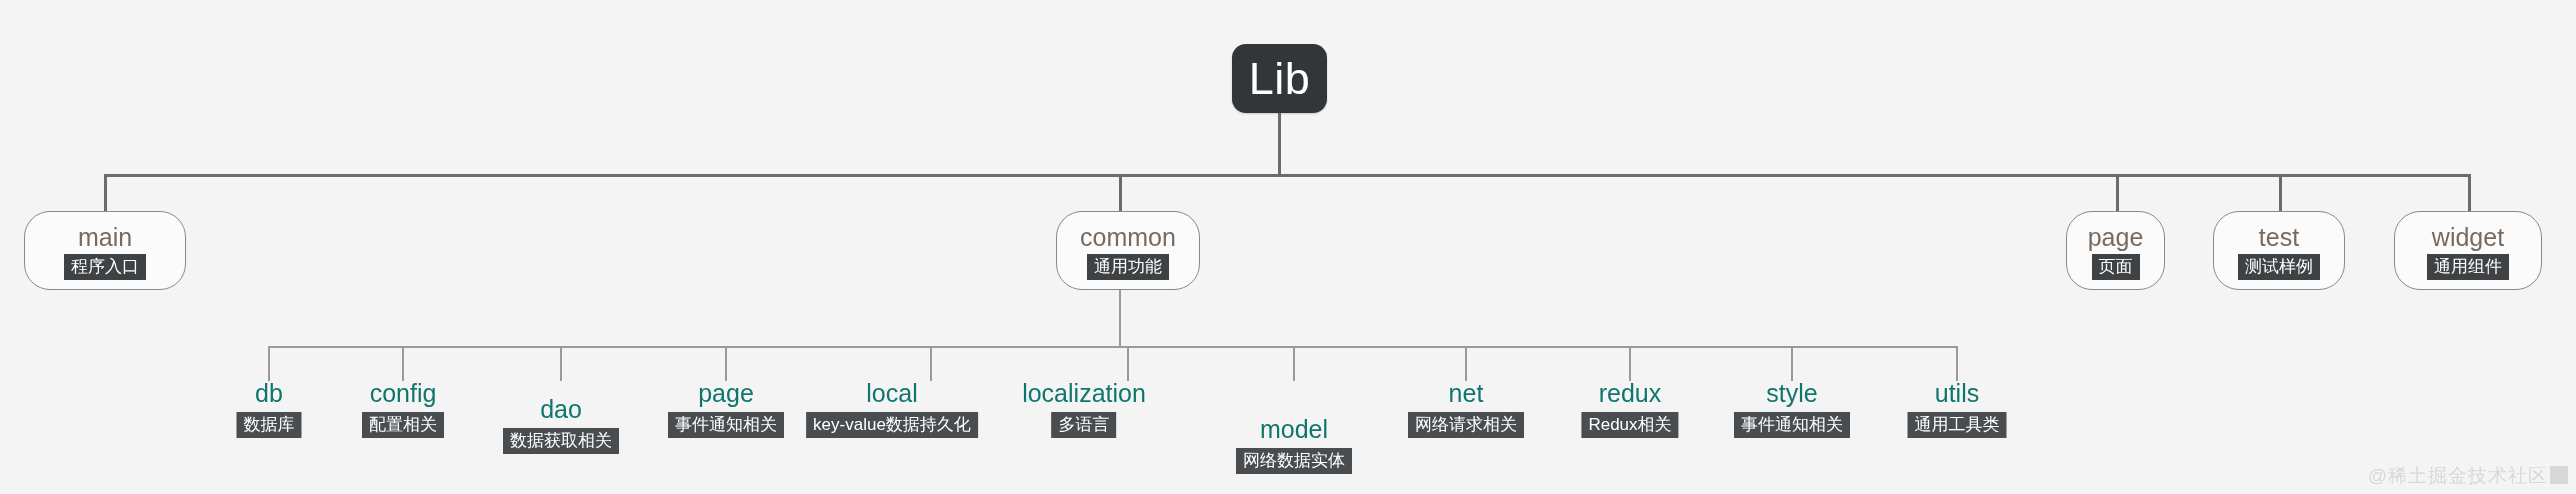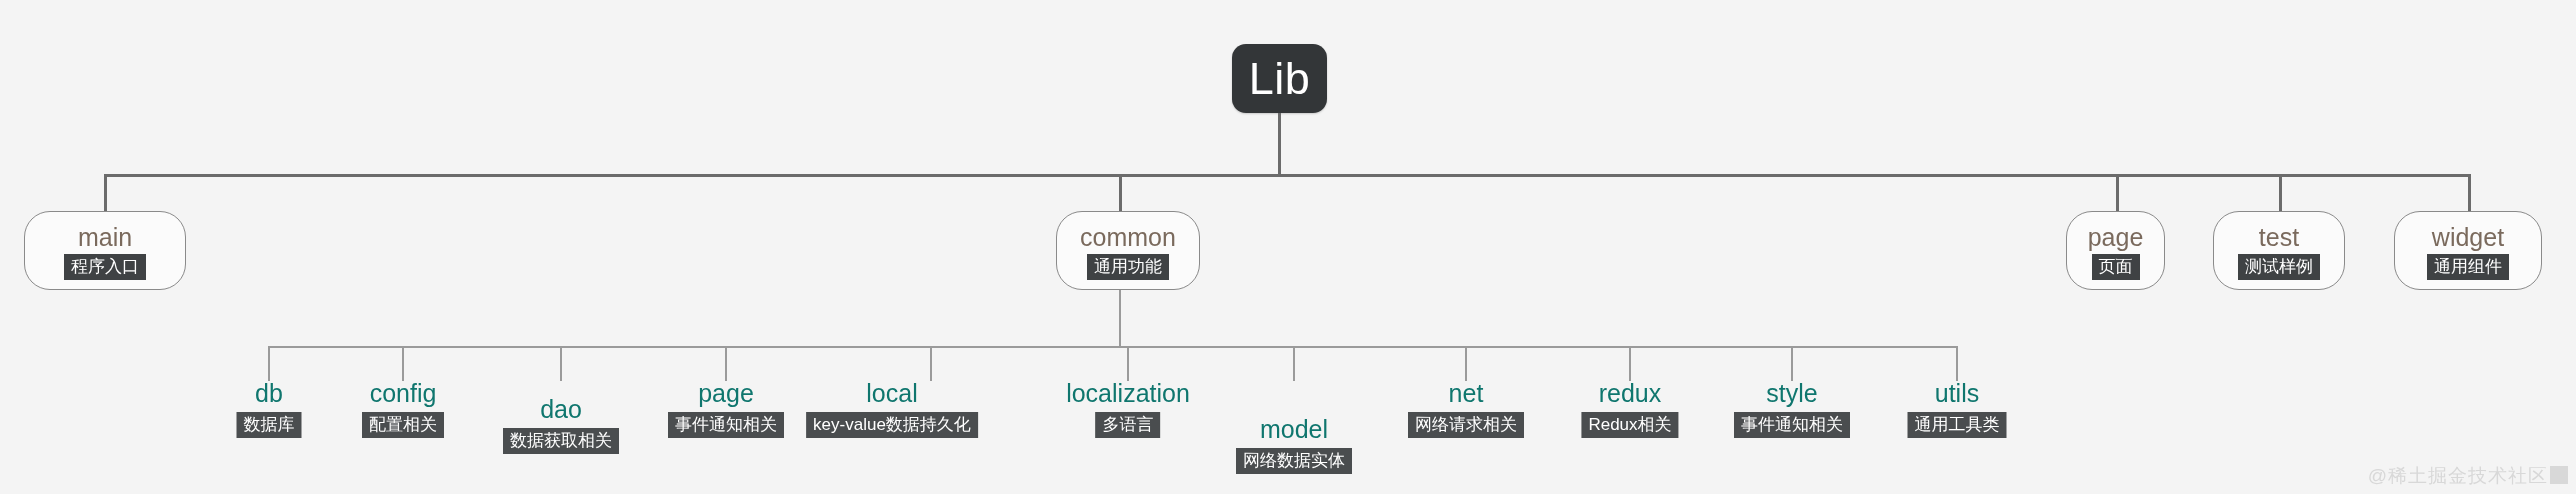--- a/index.html
+++ b/index.html
@@ -196,21 +196,21 @@
   <div class="leaf" style="left:726px; top:380px;">
     <span class="leaf-title">page</span>
     <span class="badge">事件通知相关</span>
   </div>
 
   <div class="leaf" style="left:892px; top:380px;">
     <span class="leaf-title">local</span>
     <span class="badge">key-value数据持久化</span>
   </div>
 
-  <div class="leaf" style="left:1128px; top:380px;">
+  <div class="leaf" style="left:1084px; top:380px;">
     <span class="leaf-title">localization</span>
     <span class="badge">多语言</span>
   </div>
 
   <div class="leaf" style="left:1294px; top:380px;margin-top:36px;">
     <span class="leaf-title">model</span>
     <span class="badge">网络数据实体</span>
   </div>
 
   <div class="leaf" style="left:1466px; top:380px;">

